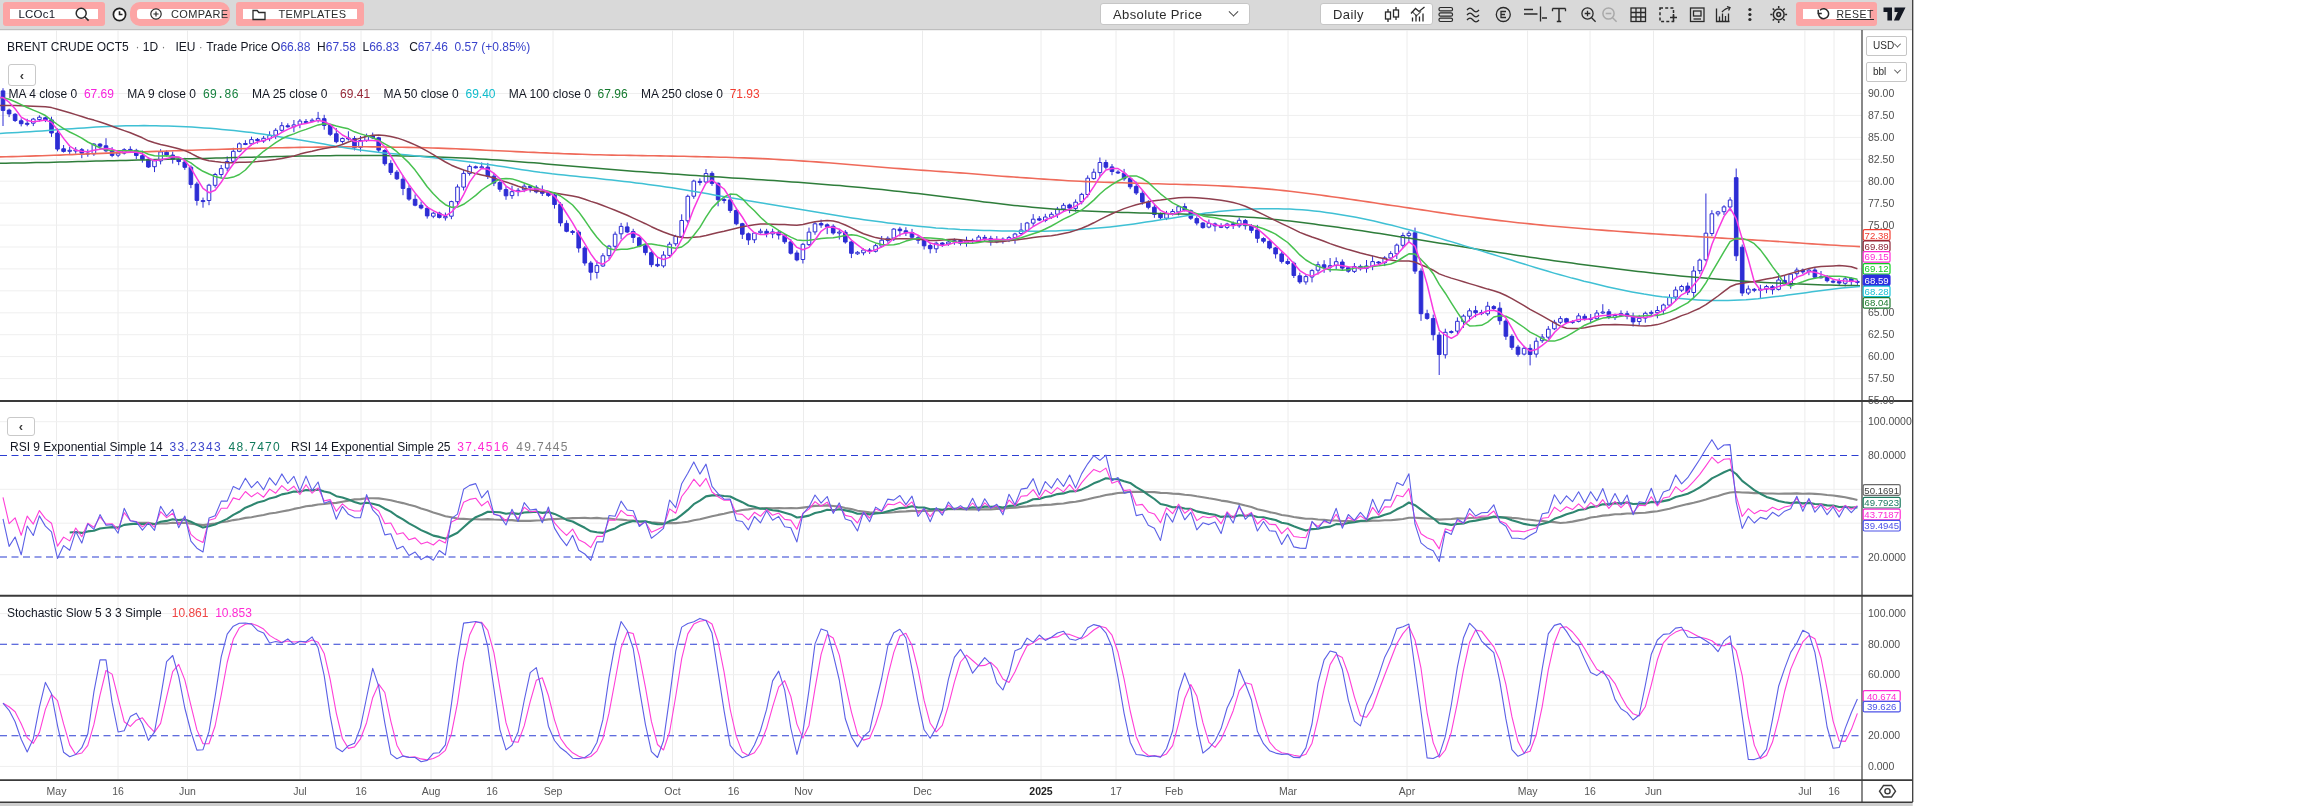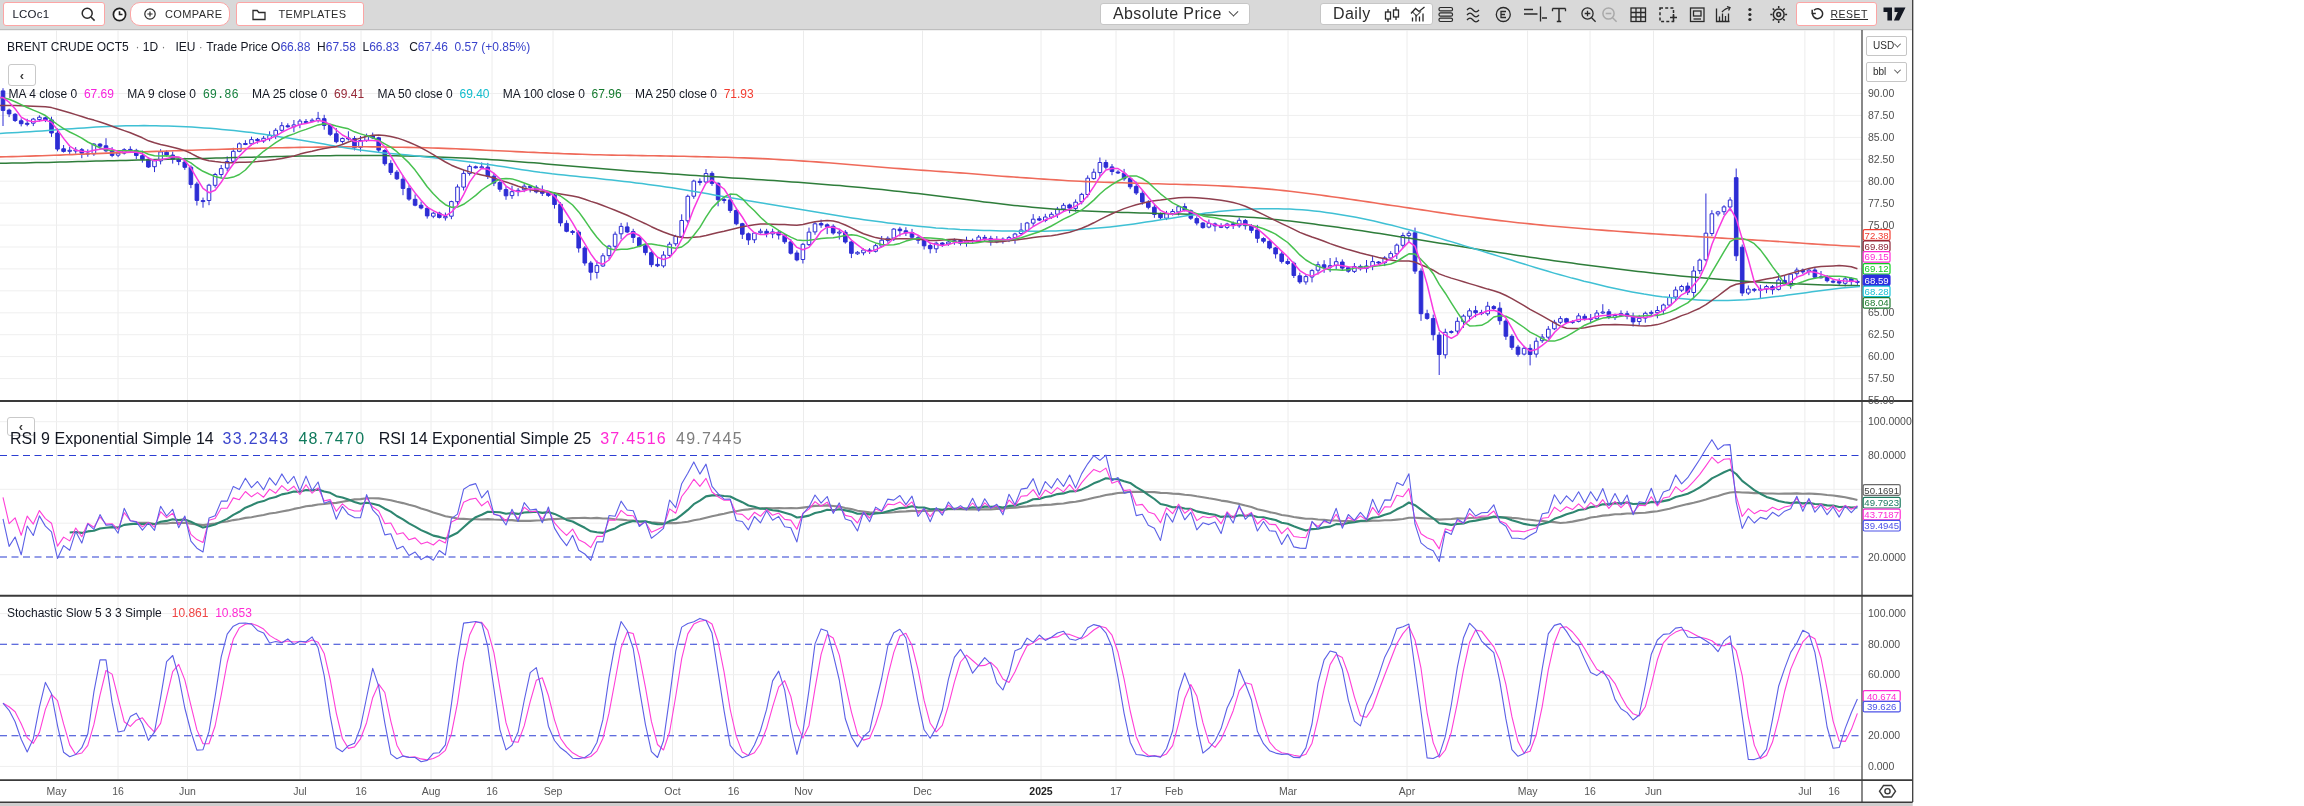--- a/index.html
+++ b/index.html
@@ -1,28 +1,28 @@
 <!DOCTYPE html>
 <html><head><meta charset="utf-8"><style>
 * { margin:0; padding:0; box-sizing:border-box; }
 html,body { width:2304px; height:806px; background:#fff; overflow:hidden; }
 body { font-family:"Liberation Sans", sans-serif; }
 #app { position:relative; width:2304px; height:806px; }
 .abs { position:absolute; }
-.btn { position:absolute; top:2px; height:24px; background:#fff; border:1px solid #fca5a5;
+.btn { position:absolute; top:2px; height:24px; background:#fff; border:7px solid #fca5a5;
   border-radius:3px; display:flex; align-items:center; font-size:11px; color:#2c2c2c; letter-spacing:0.4px; }
 .btn svg { flex-shrink:0; }
 .sel { position:absolute; top:3px; height:22px; background:#fff; border:1px solid #c6c6c6;
-  border-radius:3px; display:flex; align-items:center; font-size:16px; color:#2c2c2c; padding:0 12px; letter-spacing:0.4px; }
+  border-radius:3px; display:flex; align-items:center; font-size:13px; color:#2c2c2c; padding:0 12px; letter-spacing:0.4px; }
 .chev { margin-left:auto; width:7px; height:7px; border-right:1.6px solid #444; border-bottom:1.6px solid #444;
   transform:rotate(45deg) translate(-2px,-2px); }
 .leg1 { position:absolute; left:7px; top:40px; font-size:12px; color:#131722; white-space:nowrap; }
 .blue { color:#3a43cb; }
 .leg2 { position:absolute; left:8.5px; top:87px; font-size:12px; color:#131722; white-space:nowrap; }
-.legr { position:absolute; left:10px; top:430px; font-size:16px; color:#131722; white-space:nowrap; }
+.legr { position:absolute; left:10px; top:440px; font-size:12px; color:#131722; white-space:nowrap; }
 .legs { position:absolute; left:7px; top:606px; font-size:12px; color:#131722; white-space:nowrap; }
 .coll { position:absolute; background:#fff; border:1px solid #c9c9c9; border-radius:3px;
   display:flex; align-items:center; justify-content:center; color:#3c3c3c; font-size:13px; font-weight:bold; }
 </style></head>
 <body>
 <div id="app">
 <svg width="2304" height="806" viewBox="0 0 2304 806" xmlns="http://www.w3.org/2000/svg" font-family="Liberation Sans, sans-serif">
       <defs>
         <clipPath id="cpM">
           <rect x="0" y="30" width="1862.0" height="370"></rect>
@@ -284,21 +284,21 @@
 </div>
 <svg class="abs" style="left:1883px; top:6px;" width="24" height="18" viewBox="0 0 24 18">
 <path d="M0.5 1.5h8.5v13h-4.6v-8.4h-3.9Z" fill="#131722"></path>
 <path d="M11.5 1.5h11l-6.4 13h-5.2l3.9-8.4h-3.3Z" fill="#131722"></path>
     </svg>
 
 <div class="leg1">BRENT CRUDE OCT5&nbsp;&nbsp;<span style="color:#787878;">·</span>&nbsp;1D&nbsp;<span style="color:#787878;">·</span>&nbsp;&nbsp;&nbsp;IEU&nbsp;<span style="color:#787878;">·</span>&nbsp;Trade Price&nbsp;O<span class="blue">66.88</span>&nbsp;&nbsp;H<span class="blue">67.58</span>&nbsp;&nbsp;L<span class="blue">66.83</span>&nbsp;&nbsp;&nbsp;C<span class="blue">67.46</span>&nbsp;&nbsp;<span class="blue">0.57 (+0.85%)</span></div>
 <div class="coll" style="left:8px; top:64px; width:28px; height:22px;">‹</div>
 <div class="leg2">MA 4 close 0&nbsp; <span class="v" style="color:#f821dd;">67.69</span>&nbsp;&nbsp;&nbsp;
 MA 9 close 0&nbsp; <span class="v" style="color:#15803d;font-family:Liberation Mono, monospace;">69.86</span>&nbsp;&nbsp;&nbsp;
-MA 25 close 0&nbsp; <span class="v" style="color:#962938;">69.41</span>&nbsp;&nbsp;&nbsp;
+MA 25 close 0&nbsp; <span class="v" style="color:#962938;margin-left:6px;">69.41</span>&nbsp;&nbsp;&nbsp;
 MA 50 close 0&nbsp; <span class="v" style="color:#10bccc;">69.40</span>&nbsp;&nbsp;&nbsp;
 MA 100 close 0&nbsp; <span class="v" style="color:#157a2e;">67.96</span>&nbsp;&nbsp;&nbsp;
 MA 250 close 0&nbsp; <span class="v" style="color:#f23c30;margin-top:18px;">71.93</span></div>
 <div class="coll" style="left:7px; top:417px; width:28px; height:19px;">‹</div>
 <div class="legr">RSI 9 Exponential Simple 14&nbsp;&nbsp;<span style="color:#3c46cc;letter-spacing:1.3px;">33.2343</span>&nbsp;&nbsp;<span style="color:#107a5c;letter-spacing:1.3px;">48.7470</span>&nbsp;&nbsp;&nbsp;RSI 14 Exponential Simple 25&nbsp;&nbsp;<span style="color:#ff2ad4;letter-spacing:1.3px;">37.4516</span>&nbsp;&nbsp;<span style="color:#7e7e7e;letter-spacing:1.3px;">49.7445</span></div>
 <div class="legs">Stochastic Slow 5 3 3 Simple&nbsp;&nbsp; <span style="color:#ef4444;">10.861</span>&nbsp;
 <span style="color:#ff2ad4;">10.853</span></div>
 
 <div class="abs" style="left:1866px; top:35.5px; width:41px; height:20.5px; background:#fff; border:1px solid #c6c6c6; border-radius:2px; font-size:10px; color:#2c2c2c; display:flex; align-items:center; padding:0 6px; justify-content:space-between;">USD<span style="width:5px;height:5px;border-right:1.2px solid #555;border-bottom:1.2px solid #555;transform:rotate(45deg) translate(-1px,-1px);"></span></div>
 <div class="abs" style="left:1866px; top:61.5px; width:41px; height:20.5px; background:#fff; border:1px solid #c6c6c6; border-radius:2px; font-size:10px; color:#2c2c2c; display:flex; align-items:center; padding:0 6px; justify-content:space-between;">bbl<span style="width:5px;height:5px;border-right:1.2px solid #555;border-bottom:1.2px solid #555;transform:rotate(45deg) translate(-1px,-1px);"></span></div>

